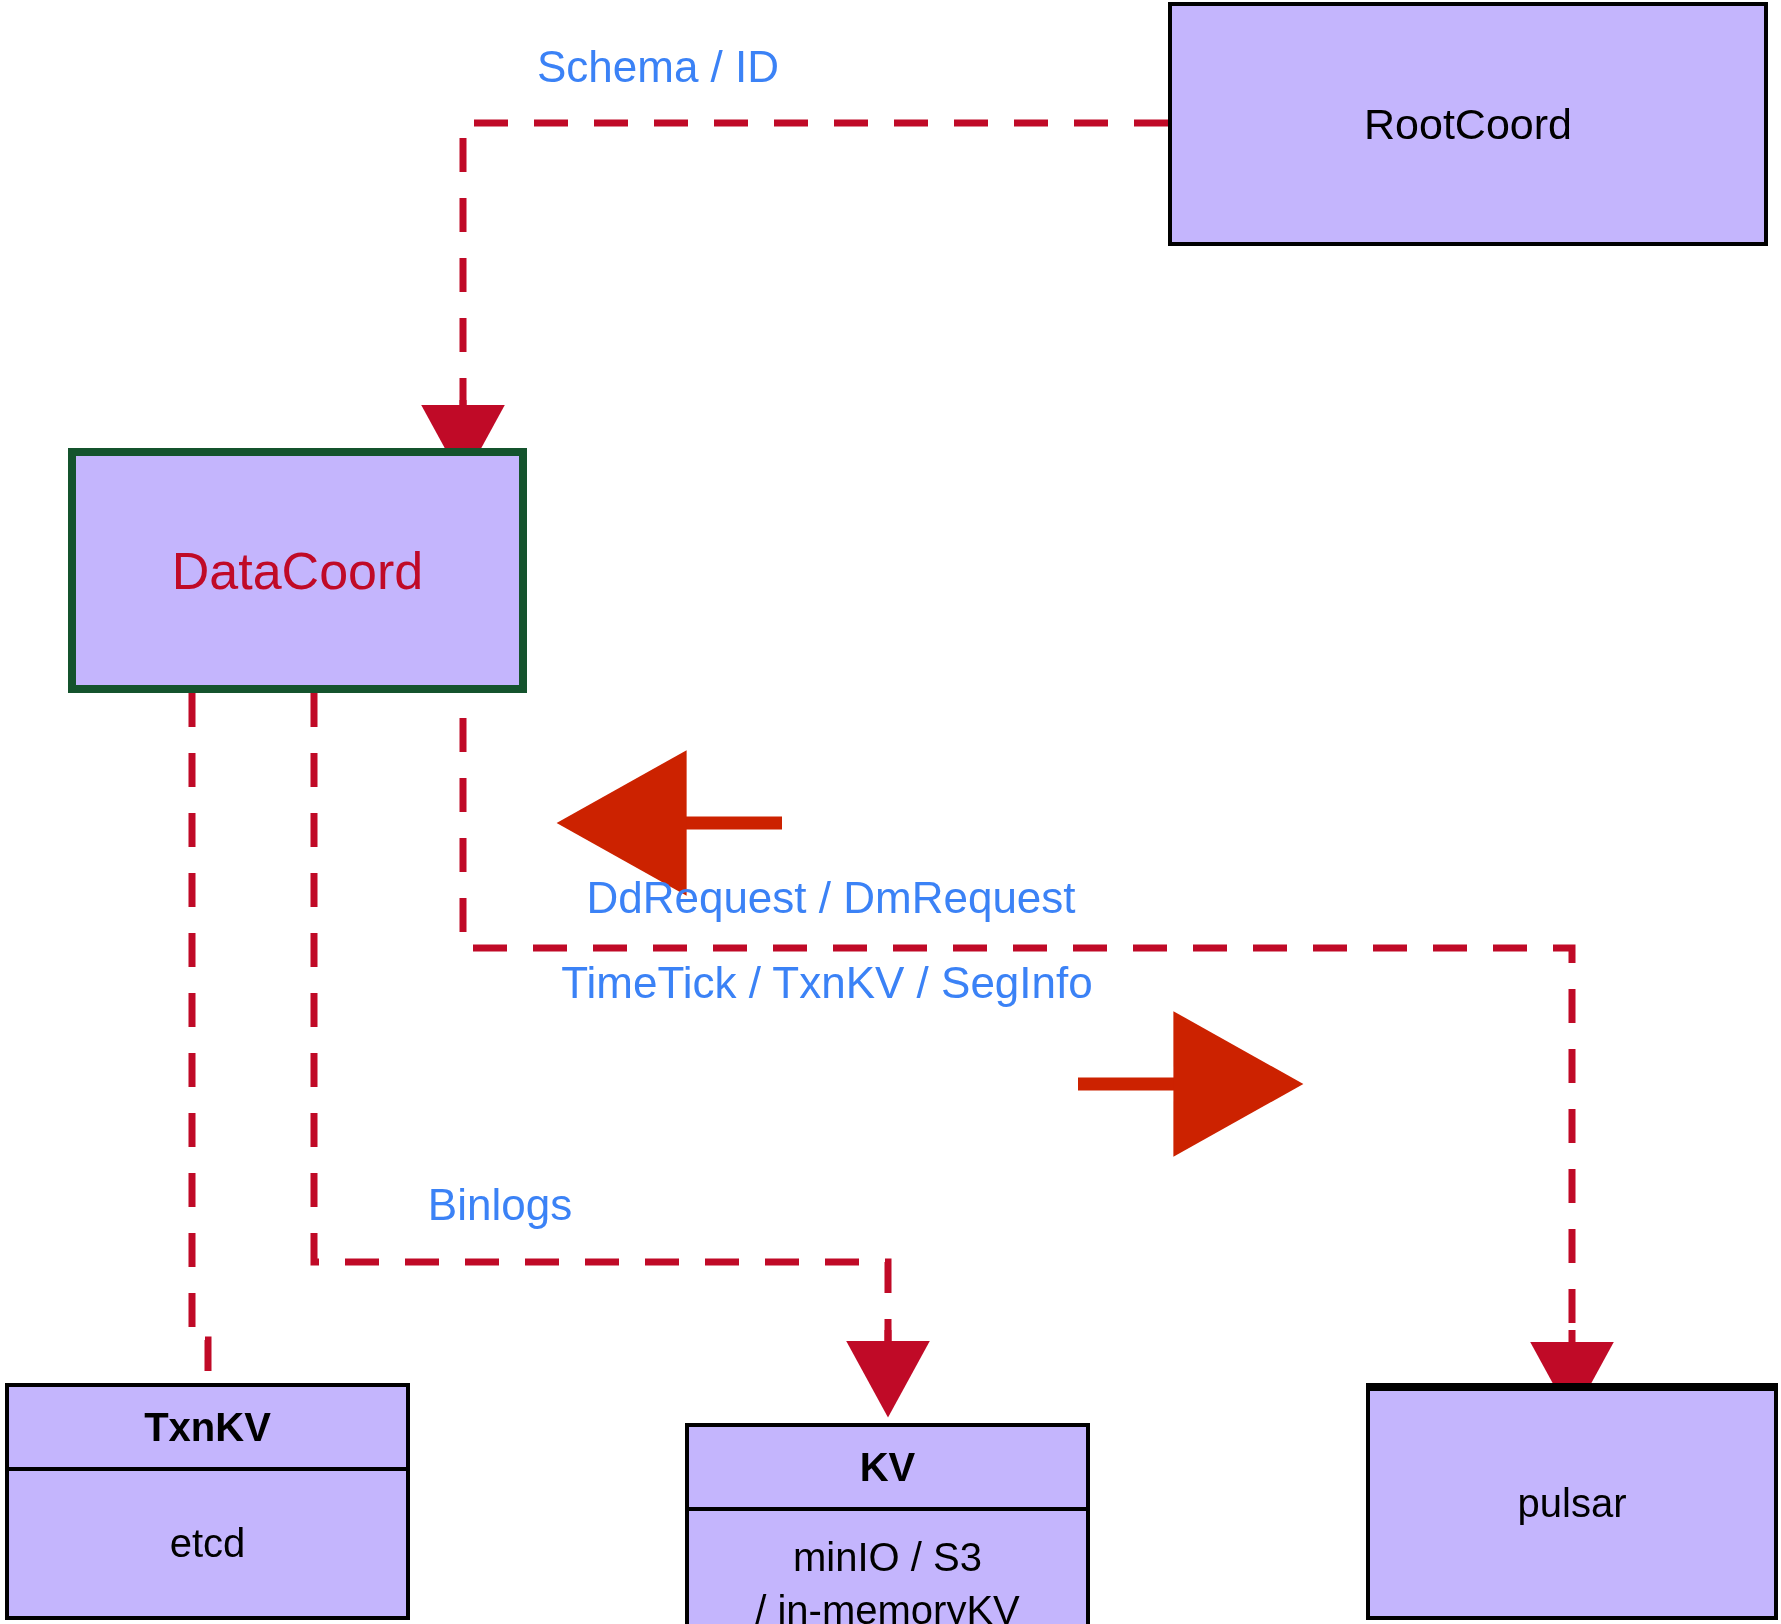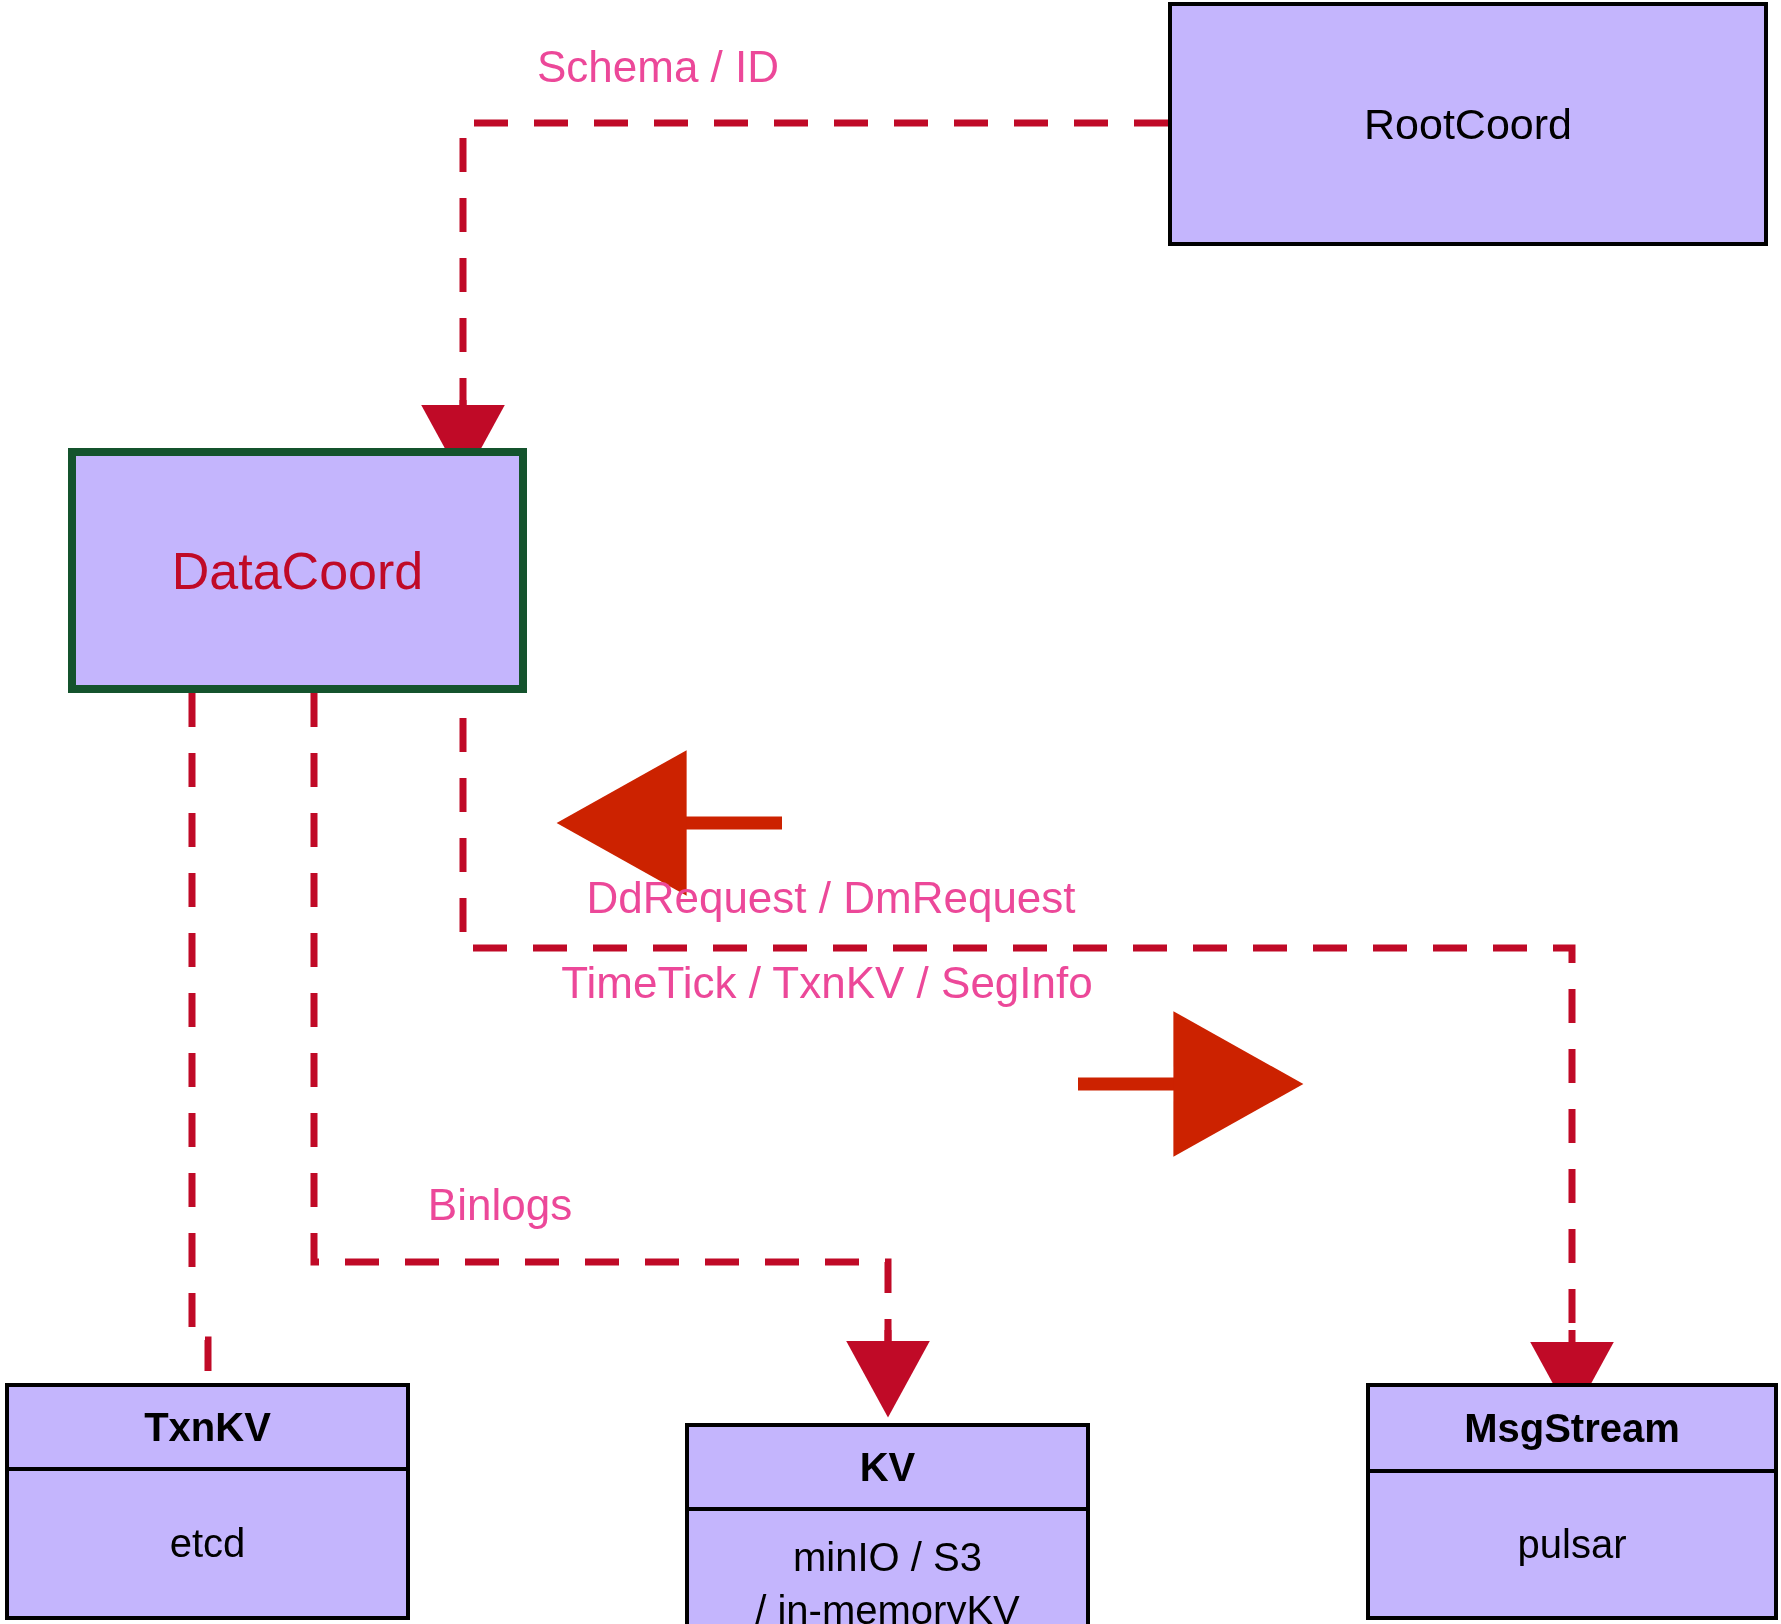--- a/index.html
+++ b/index.html
@@ -69,21 +69,21 @@
     text-align: center;
     font-size: 40px;
     color: #000000;
     line-height: 1.32;
     padding: 0 10px;
     box-sizing: border-box;
   }
   .edge-label {
     position: absolute;
     font-size: 44px;
-    color: #ec4899;
+    color: #3b82f6;
     white-space: nowrap;
     transform: translateX(-50%);
   }
 </style>
 </head>
 <body>
 
 <div id="diagram-root">
 
   <svg id="diagram-svg" viewBox="0 0 1781 1624" xmlns="http://www.w3.org/2000/svg">
@@ -141,21 +141,20 @@
   <div class="node-box black-node" style="left:685px; top:1383px; width:405px; height:237px;margin-top:40px;">
     <div class="node-title strong" style="height:80px;">KV</div>
     <div class="node-divider"></div>
     <div class="node-sub" style="flex:1; flex-direction:column; justify-content:center;">
       <div>minIO / S3</div>
       <div>/ in-memoryKV</div>
     </div>
   </div>
 
   <div class="node-box black-node" style="left:1366px; top:1383px; width:412px; height:237px;">
-    <div class="node-title strong" style="height:82px;">MsgStream</div>
     <div class="node-divider"></div>
     <div class="node-sub" style="flex:1;">pulsar</div>
   </div>
 
   <div class="edge-label" style="left:658px; top:42px;">Schema / ID</div>
 
   <div class="edge-label" style="left:831px; top:873px;">DdRequest / DmRequest</div>
 
   <div class="edge-label" style="left:827px; top:958px;">TimeTick / TxnKV / SegInfo</div>
 

